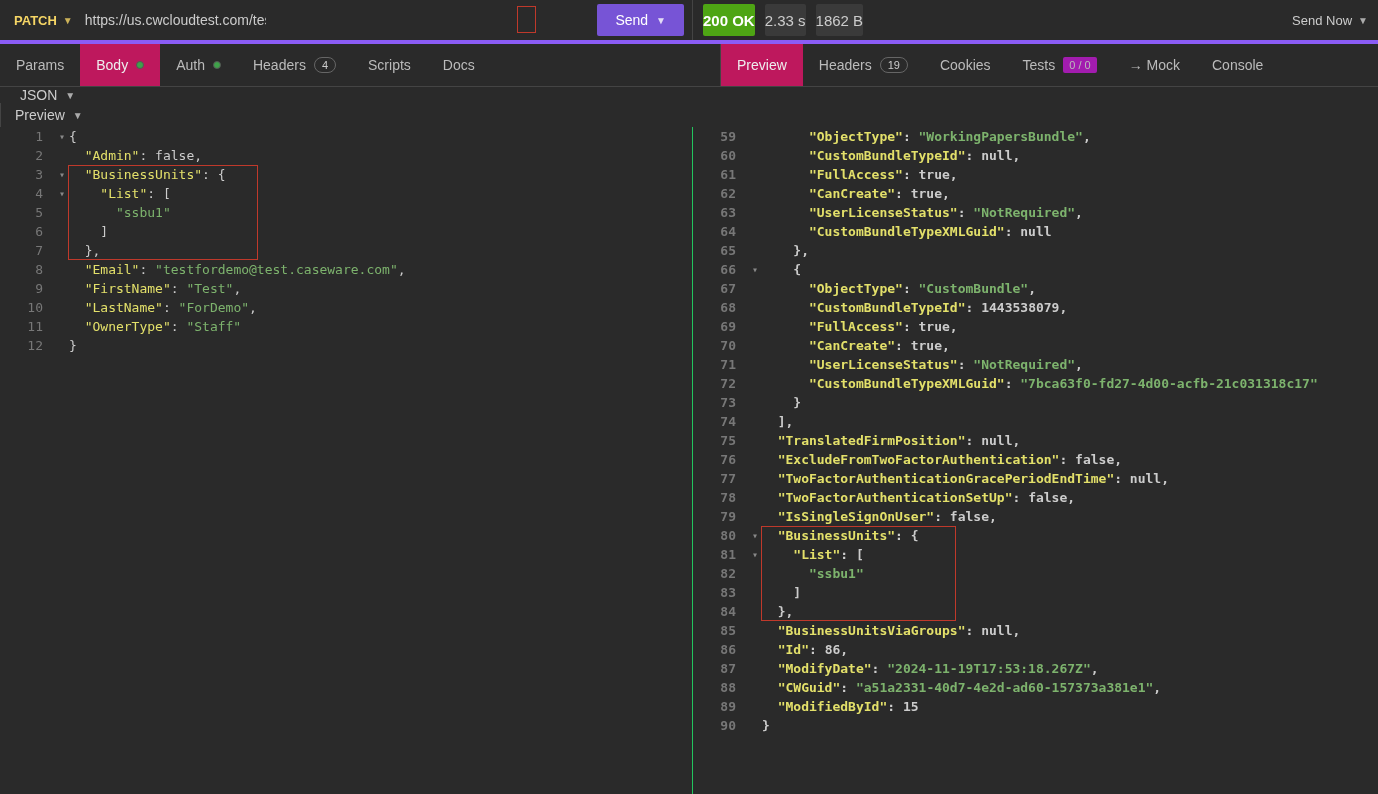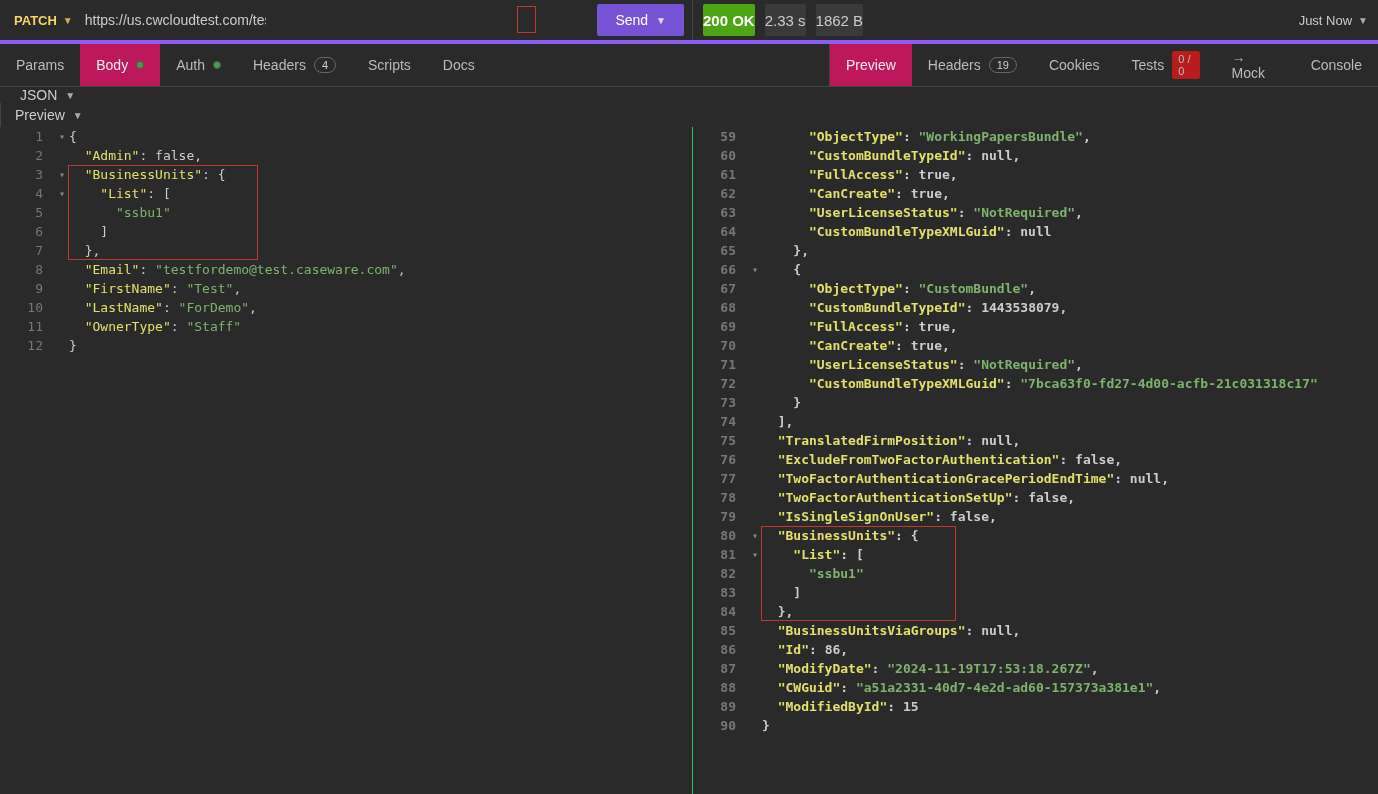--- a/index.html
+++ b/index.html
@@ -94,21 +94,21 @@
   .badge.grey { background: #3a3a3a; }
   .spacer { flex: 1; }
   .justnow { color: #ccc; display: flex; align-items: center; gap: 6px; cursor: pointer; }
   .caret { font-size: 10px; opacity: 0.8; }
 
   .tabs-row {
     display: flex;
     height: 43px;
     border-bottom: 1px solid #444;
   }
-  .tabs-left { width: 829px; display: flex; align-items: stretch; }
+  .tabs-left { width: 720px; display: flex; align-items: stretch; }
   .tabs-right { flex: 1; display: flex; align-items: stretch; border-left: 1px solid #444; }
   .tab {
     padding: 0 16px;
     display: flex;
     align-items: center;
     gap: 8px;
     cursor: pointer;
     color: #bbb;
     font-size: 14px;
   }
@@ -121,21 +121,21 @@
     border: 1px solid #555;
   }
   .tab .pill {
     border: 1px solid #666;
     border-radius: 10px;
     font-size: 11px;
     padding: 1px 7px;
     color: #ccc;
   }
   .tab .pill2 {
-    background: #b91c1c;
+    background: #a21caf;
     font-size: 11px;
     padding: 2px 6px;
     border-radius: 2px;
   }
   .subhdr {
     display: flex;
     height: 40px;
     flex-direction: column;
   }
   .subhdr-left { width: 692px; display: flex; align-items: center; padding: 0 20px; gap: 8px; }
@@ -201,21 +201,21 @@
       <span>Send</span>
       <span class="caret">▼</span>
     </button>
   </div>
   <div class="top-right">
     <div class="badge green">200 OK</div>
     <div class="badge grey">2.33 s</div>
     <div class="badge grey">1862 B</div>
     <div class="spacer"></div>
     <div class="justnow">
-      <span>Just Now</span>
+      <span>Send Now</span>
       <span class="caret">▼</span>
     </div>
   </div>
 </div>
 
 <div class="tabs-row">
   <div class="tabs-left" id="tabs-left">
       <div class="tab">
         <span>Params</span>
       </div>

